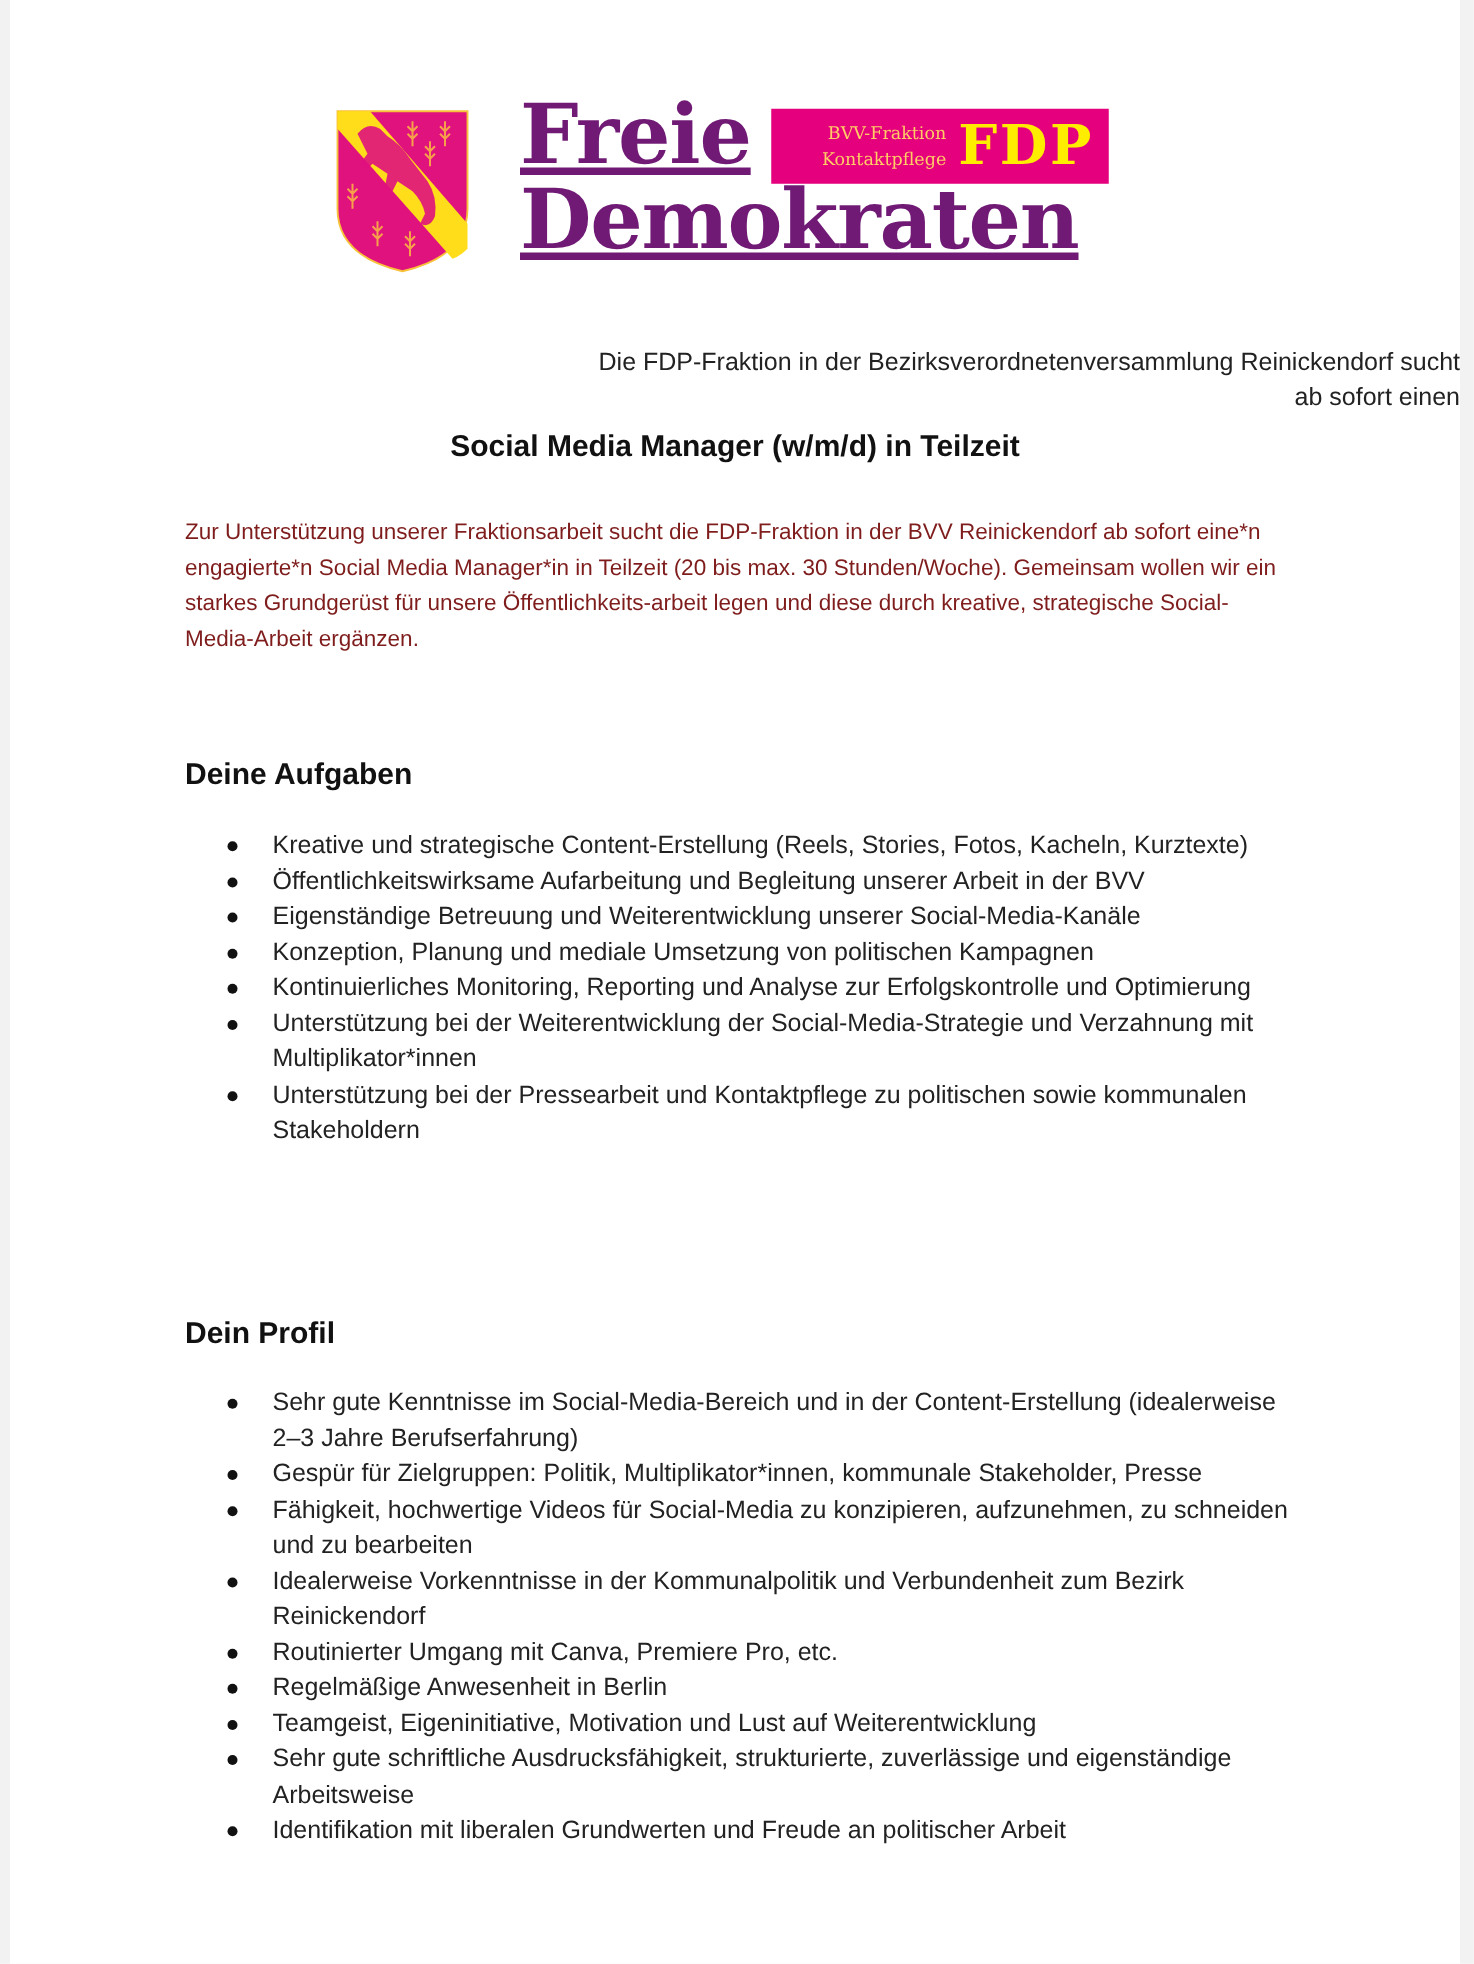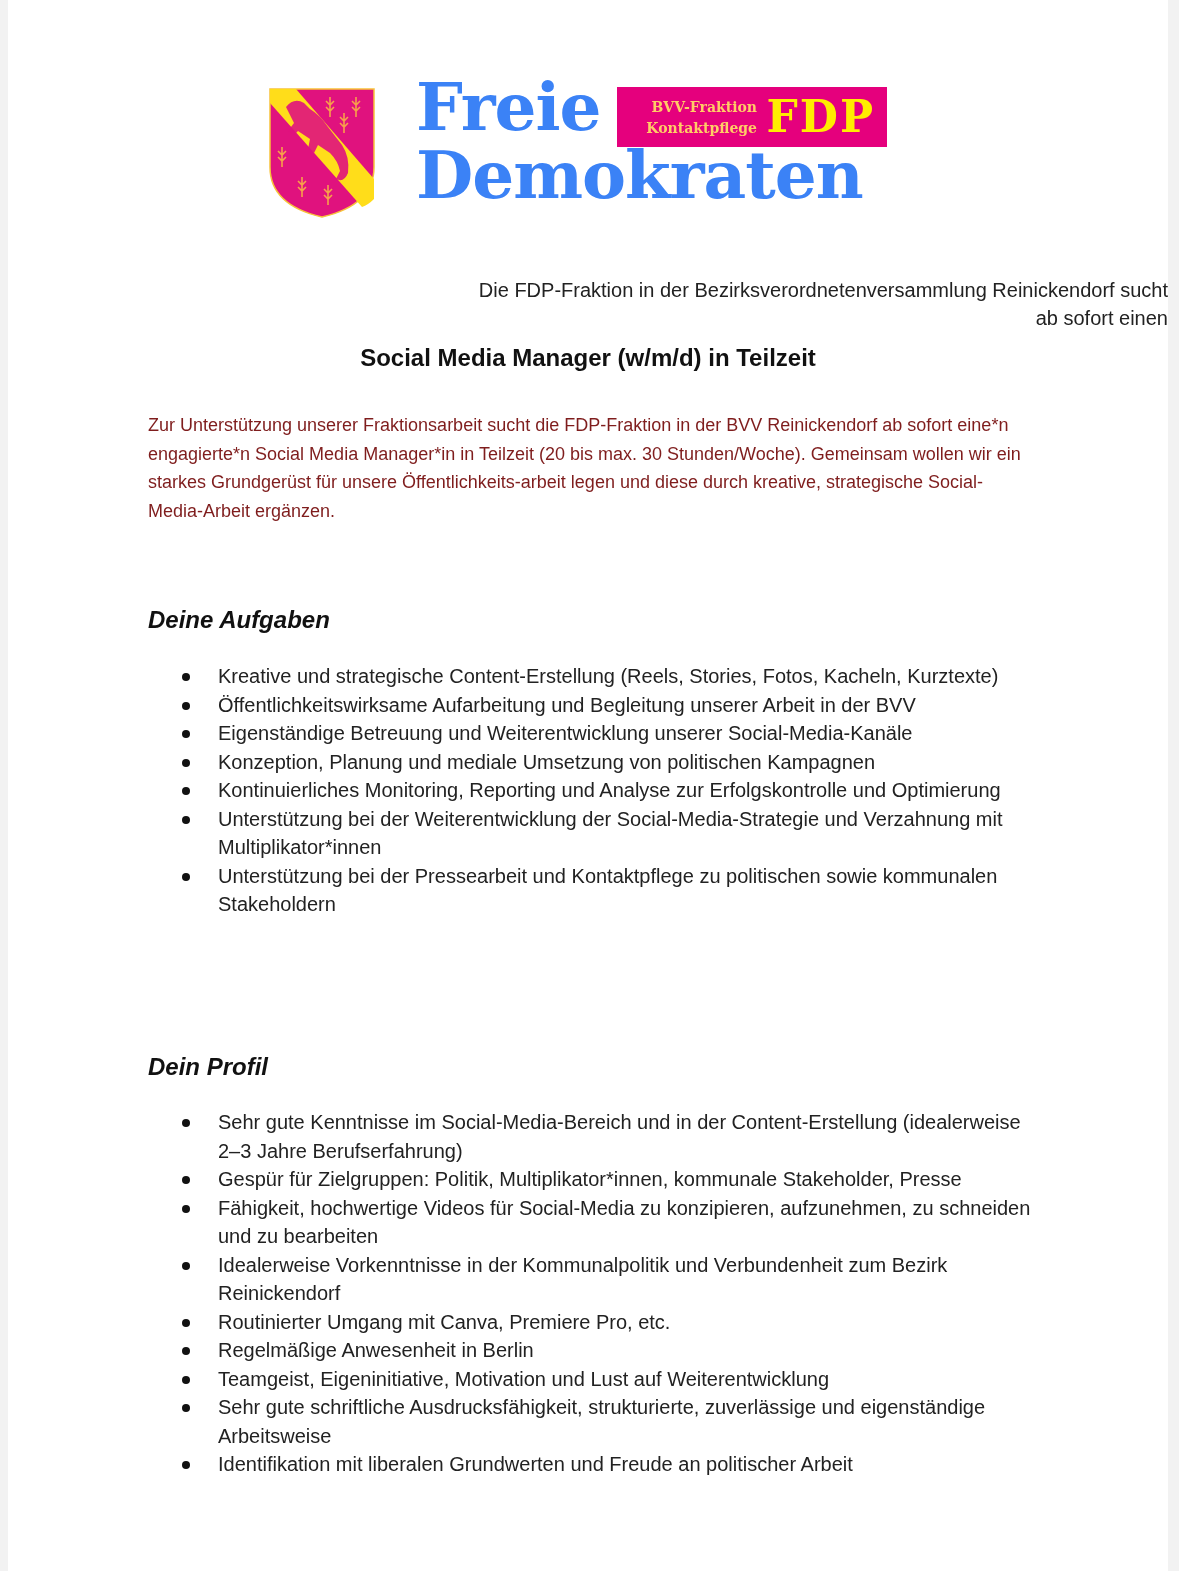--- a/index.html
+++ b/index.html
@@ -34,41 +34,42 @@
       top: 3px;
       width: 108px;
       height: 132px;
     }
     .wordmark {
       position: absolute;
       left: 156px;
       top: -10px;
       font-family: "DejaVu Serif", serif;
       font-weight: bold;
-      color: #3b82f6;
+      color: #701a75;
       font-size: 66px;
       line-height: 66px;
       letter-spacing: -1px;
+      text-decoration: underline;
     }
     .wordmark .line1 { display: block; }
     .wordmark .line2 { display: block; margin-top: 2px; text-align: right; }
     .fdp-box {
       position: absolute;
       left: 357px;
       top: 3px;
       width: 270px;
       height: 60px;
       background: #e5007d;
     }
     .fdp-box .sub {
       position: absolute;
       right: 130px;
       top: 10px;
       font-family: "DejaVu Serif", serif;
-      font-weight: bold;
+      font-weight: normal;
       font-size: 14px;
       line-height: 21px;
       color: #ffcc66;
       text-align: right;
       white-space: nowrap;
     }
     .fdp-box .fdp {
       position: absolute;
       right: 12px;
       top: 4px;
@@ -108,21 +109,20 @@
       font-size: 18px;
       line-height: 28.5px;
       color: #7f1d1d;
     }
     .section-heading {
       position: absolute;
       left: 140px;
       font-size: 24px;
       font-weight: bold;
       color: #111;
-      font-style: italic;
     }
     .bullets {
       position: absolute;
       left: 140px;
       width: 900px;
       margin: 0;
       padding: 0;
       list-style: none;
     }
     .bullets li {

